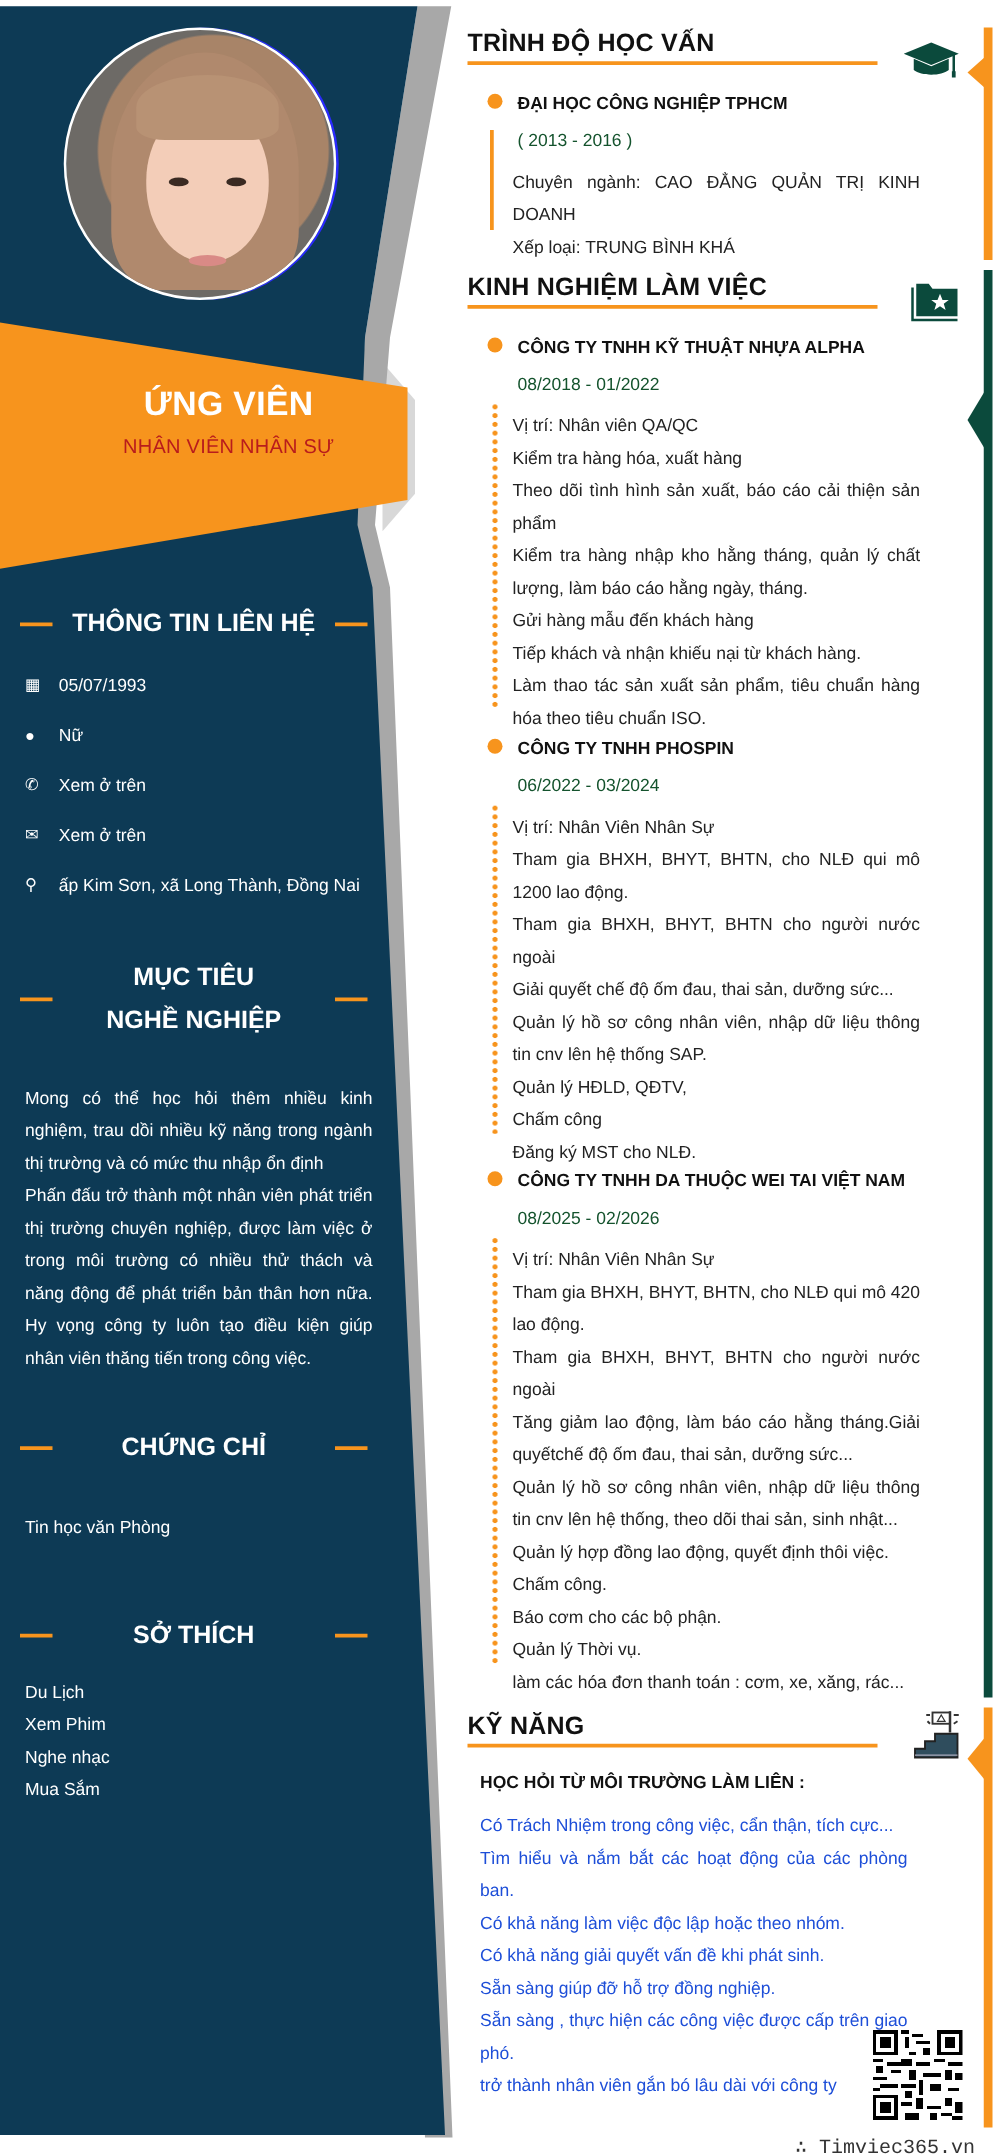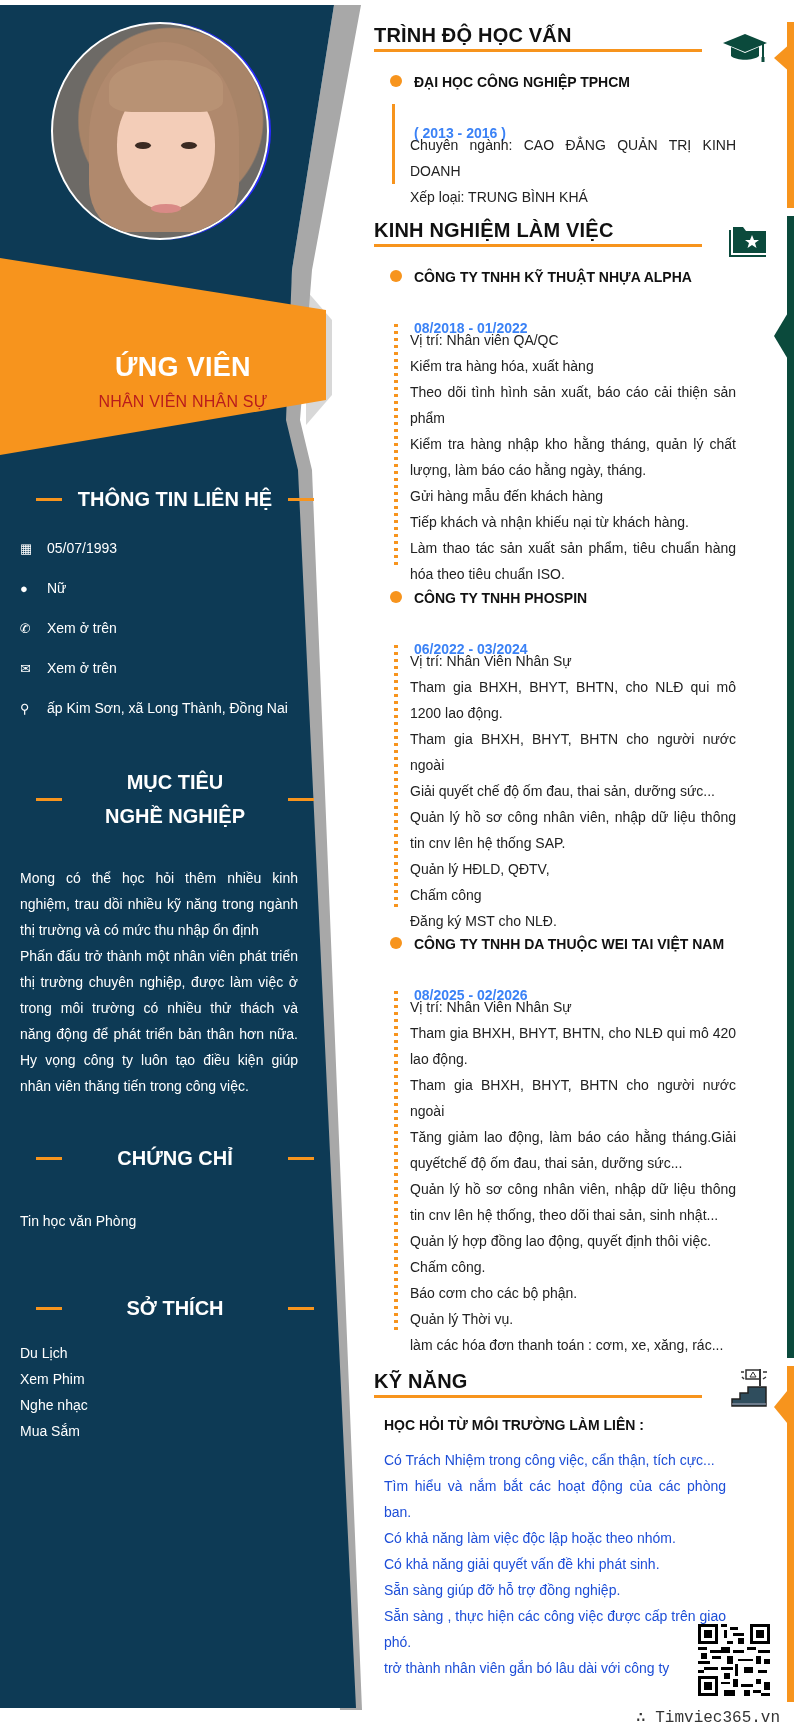--- a/index.html
+++ b/index.html
@@ -17,25 +17,25 @@
     background: radial-gradient(circle at 55% 45%, #f2c7b1 0 22%, #e2b291 23% 30%, #a88468 31% 55%, #6d6a66 56% 100%);
     box-shadow: 2px 0 0 #2a2aff;
   }
   .avatar .hair { position: absolute; left: 36px; top: 18px; width: 150px; height: 190px; border-radius: 60% 60% 30% 30%; background: #b0896d; }
   .avatar .face { position: absolute; left: 64px; top: 60px; width: 98px; height: 126px; border-radius: 48% 48% 50% 50%; background: #f3cdb8; }
   .avatar .bangs { position: absolute; left: 56px; top: 36px; width: 114px; height: 52px; border-radius: 50% 50% 20% 20%; background: #b89274; }
   .avatar .eye { position: absolute; top: 118px; width: 16px; height: 7px; border-radius: 50%; background: #3a2a22; }
   .avatar .eye.l { left: 82px; } .avatar .eye.r { left: 128px; }
   .avatar .lips { position: absolute; left: 98px; top: 180px; width: 30px; height: 9px; border-radius: 50%; background: #d98a86; }
 
-  .name-block { position: absolute; left: 0; top: 308px; width: 366px; text-align: center; margin-top: 44px; }
+  .name-block { position: absolute; left: 0; top: 308px; width: 366px; text-align: center; }
   .name { font-size: 27px; font-weight: bold; color: #fff; letter-spacing: 0.3px; }
   .title { font-size: 16px; color: #b91c1c; margin-top: 10px; letter-spacing: 0.2px; }
 
-  .side-heading { position: absolute; left: 36px; width: 278px; display: flex; align-items: center; justify-content: center; }
+  .side-heading { position: absolute; left: 16px; width: 278px; display: flex; align-items: center; justify-content: center; }
   .side-heading .dash { width: 26px; height: 3px; background: #f7941d; flex: 0 0 26px; }
   .side-heading .txt { font-size: 20px; font-weight: bold; text-align: center; color: #fff; line-height: 34px; flex: 1; }
 
   .contact { position: absolute; left: 20px; top: 528px; width: 290px; }
   .contact .row { display: flex; align-items: center; height: 40px; font-size: 14px; }
   .contact .ico { width: 27px; font-size: 13px; color: #fff; }
 
   .objective { position: absolute; left: 20px; top: 865px; width: 278px; font-size: 14px; line-height: 26px; text-align: justify; }
 
   .side-list { position: absolute; left: 20px; width: 280px; font-size: 14px; line-height: 26px; }
@@ -44,21 +44,21 @@
   .content { position: absolute; left: 374px; top: 0; width: 400px; z-index: 3; }
   .sec-head { position: absolute; left: 0; width: 328px; border-bottom: 3px solid #f7941d; padding-bottom: 2px; }
   .sec-head .t { font-size: 20px; font-weight: bold; color: #111; letter-spacing: 0.2px; }
   .sec-icon { position: absolute; }
 
   .right-bar { position: absolute; right: 6px; width: 7px; z-index: 3; }
   .notch { position: absolute; width: 0; height: 0; border-top: 16px solid transparent; border-bottom: 16px solid transparent; border-right: 18px solid; z-index: 3; }
 
   .entry-title { position: absolute; left: 40px; font-size: 14px; font-weight: bold; color: #111; }
   .bullet { position: absolute; left: 16px; width: 12px; height: 12px; border-radius: 50%; background: #f7941d; }
-  .period { position: absolute; left: 40px; font-size: 14px; font-weight: bold; color: #3b82f6; margin-top: 21px; }
+  .period { position: absolute; left: 40px; font-size: 14px; font-weight: normal; color: #14532d; }
   .desc { position: absolute; left: 36px; width: 326px; font-size: 14px; line-height: 26px; color: #222; text-align: justify; }
   .dots { position: absolute; left: 20px; width: 4px; background-image: radial-gradient(circle, #f7941d 1.8px, transparent 2px); background-size: 4px 7px; background-repeat: repeat-y; }
   .vline { position: absolute; left: 18px; width: 3px; background: #f7941d; }
 
   .skills-sub { position: absolute; left: 10px; font-size: 14px; font-weight: bold; color: #111; }
   .skills-list { position: absolute; left: 10px; width: 342px; font-size: 14px; line-height: 26px; text-align: justify; color: #1d4ed8; }
 
   .qr { position: absolute; left: 698px; top: 1624px; width: 72px; height: 72px; z-index: 4; }
   .footer-brand { position: absolute; left: 636px; top: 1707px; font-family: "Liberation Mono", "DejaVu Sans Mono", monospace; font-size: 16px; color: #333; z-index: 4; }
 </style>

